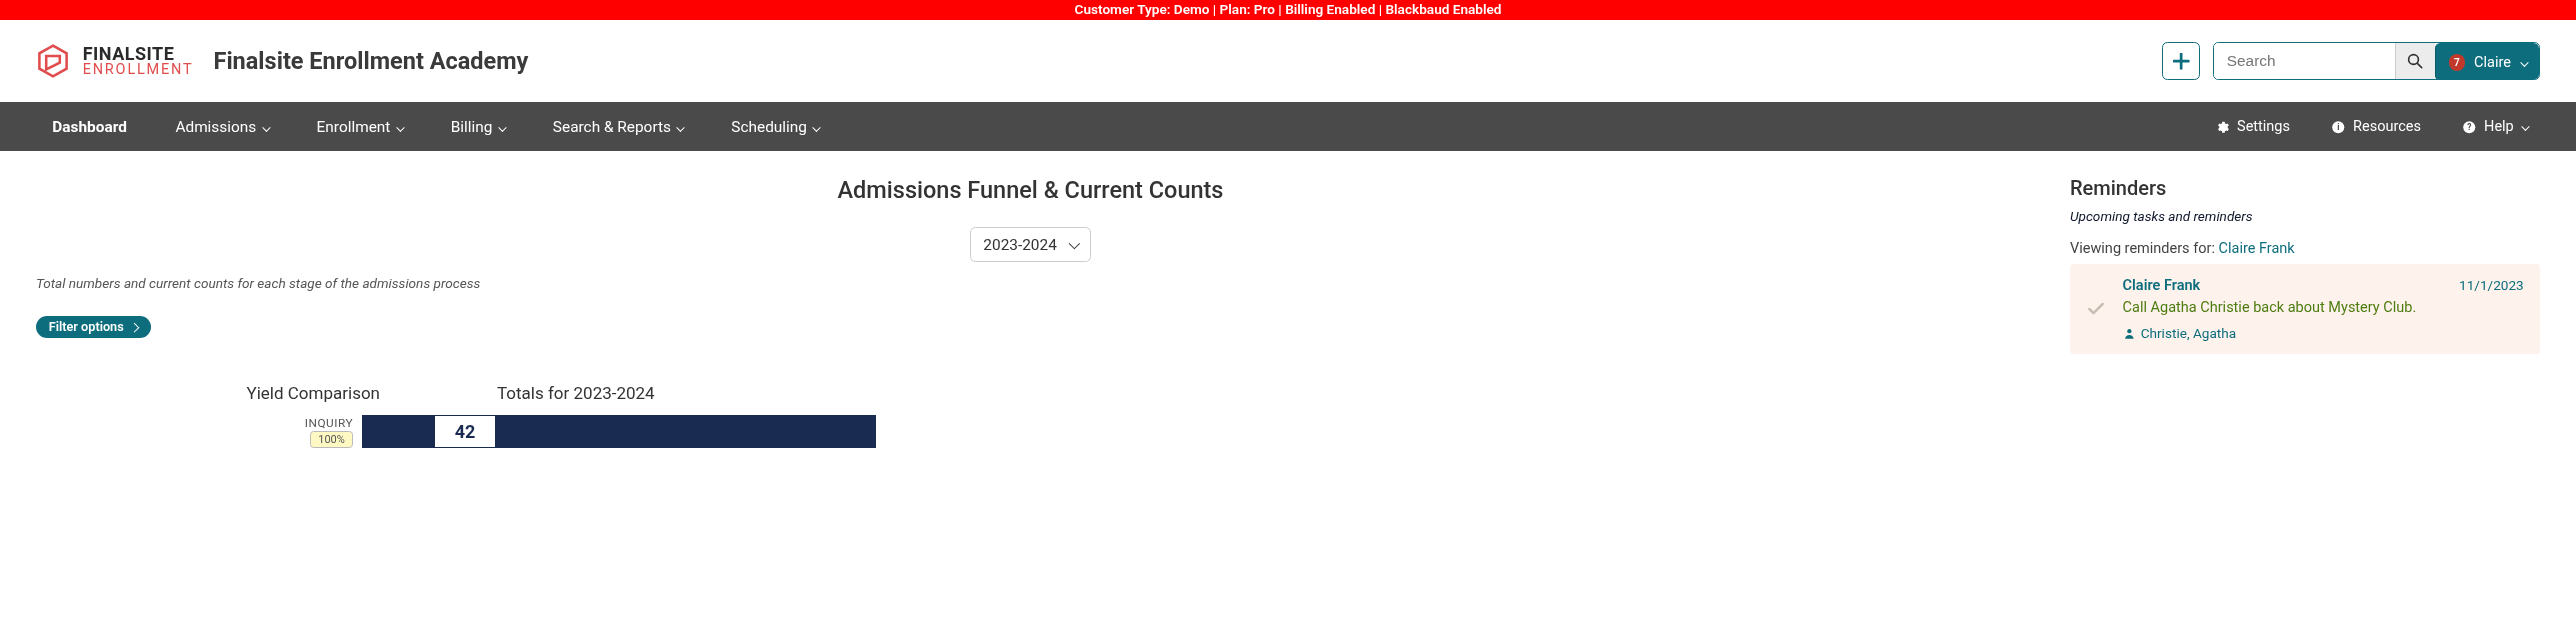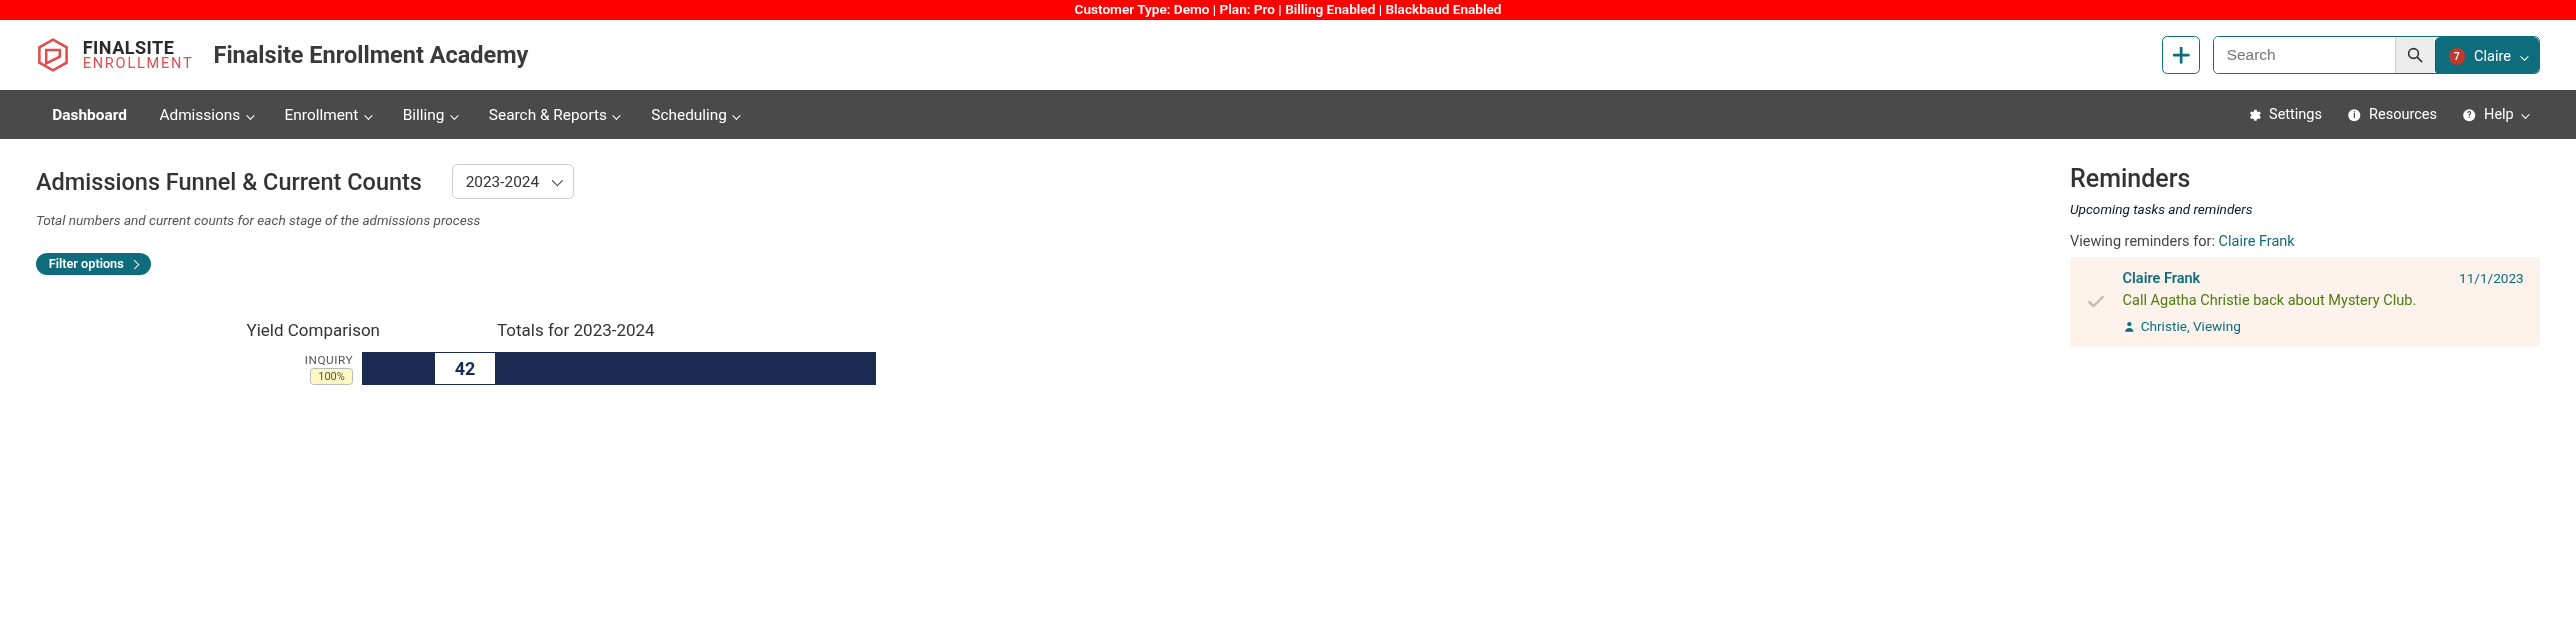--- a/index.html
+++ b/index.html
@@ -1,65 +1,65 @@
 <!DOCTYPE html>
 <html style="font-size:14.5px"><head>
 <meta charset="utf-8">
 <style>
   * { box-sizing: border-box; margin: 0; padding: 0; }
   body { font-family: -apple-system, BlinkMacSystemFont, "Segoe UI", Roboto, Helvetica, Arial, sans-serif; color: #333; font-size: 14.5px; }
 
   .top-banner { background: #ff0000; color: #fff; text-align: center; padding: 0.9px 0 3.6px; font-size: 13.6px; font-weight: 600; }
 
-  .header-bar { display: flex; align-items: center; padding: 16px 36px; background: #fff; }
+  .header-bar { display: flex; align-items: center; padding: 22px 36px; background: #fff; }
   .logo-block { display: flex; align-items: center; gap: 12.7px; }
   .logo-icon { width: 34px; height: 34px; }
   .logo-text { display: flex; flex-direction: column; line-height: 1; }
   .logo-line1 { font-size: 18px; font-weight: 700; color: #2a2a2a; letter-spacing: 0.5px; }
   .logo-line2 { font-size: 14.5px; font-weight: 400; color: #e14c4c; letter-spacing: 1.8px; }
   .site-title { font-size: 23.5px; font-weight: 700; color: #3a3a3a; margin-left: 20px; }
   .header-spacer { flex: 1; }
   .add-btn { width: 38px; height: 38px; border: 1.8px solid #0d6d7d; border-radius: 5.4px; background: #fff; color: #0d6d7d; display: flex; align-items: center; justify-content: center; cursor: pointer; margin-right: 12.7px; }
   .search-wrap { display: flex; align-items: stretch; border: 1.8px solid #0d6d7d; border-radius: 5.4px; overflow: hidden; height: 38px; }
   .search-input { border: none; padding: 0 12.7px; width: 181px; font-size: 15.4px; outline: none; }
   .search-btn { background: #ececec; border: none; width: 40px; display: flex; align-items: center; justify-content: center; cursor: pointer; border-left: 0.9px solid #ccc; }
   .user-chip { background: #0d6d7d; color: #fff; border-radius: 5.4px; padding: 0 12.7px; height: 38px; display: flex; align-items: center; gap: 9px; margin-left: 0; cursor: pointer; }
   .search-wrap .user-chip { border-left: 0.9px solid #0a5a68; }
   .notif-badge { background: #c0392b; color: #fff; border-radius: 50%; width: 16.3px; height: 16.3px; font-size: 10px; display: flex; align-items: center; justify-content: center; font-weight: 600; }
 
-  .nav-bar { background: #4a4a4a; color: #fff; display: flex; align-items: center; padding: 0 36px; height: 49px; }
+  .nav-bar { background: #4a4a4a; color: #fff; display: flex; align-items: center; padding: 0 36px; height: 49px; gap: 16px; }
   .nav-item { padding: 0 16.3px; height: 100%; display: flex; align-items: center; gap: 5.4px; cursor: pointer; font-size: 15.4px; }
   .nav-item.active { font-weight: 700; }
   .nav-spacer { flex: 1; }
   .nav-right-item { padding: 0 12.7px; display: flex; align-items: center; gap: 7.2px; cursor: pointer; font-size: 14.5px; }
 
   .content { display: flex; padding: 25px 36px; gap: 45px; }
   .main-col { flex: 1; }
   .side-col { width: 470px; }
 
-  .section-head { display: flex; align-items: center; gap: 30px; }
+  .section-head { display: flex; align-items: center; gap: 23px; flex-direction: column; }
   .section-title { font-size: 23.5px; font-weight: 500; color: #333; }
   .year-select { border: 0.9px solid #ccc; border-radius: 5.4px; padding: 7.2px 12.7px; display: flex; align-items: center; gap: 12.7px; cursor: pointer; font-size: 15.4px; }
   .section-sub { font-style: italic; color: #555; margin-top: 12.7px; font-size: 13.6px; }
 
   .filter-pill { background: #0d6d7d; color: #fff; border-radius: 12.7px; padding: 3.6px 12.7px; display: inline-flex; gap: 7.2px; margin-top: 25px; cursor: pointer; font-size: 12.7px; font-weight: 600; }
 
   .chart-area { margin-top: 45px; }
   .chart-headers { display: flex; margin-top: 45px; }
   .chart-h-left { width: 371px; text-align: right; padding-right: 27px; font-size: 17px; color: #333; }
   .chart-h-right { flex: 1; font-size: 17px; color: #333; padding-left: 90px; }
   .funnel-row { display: flex; align-items: center; margin-top: 12.7px; }
   .funnel-label { width: 326px; text-align: right; padding-right: 9px; }
   .funnel-stage { font-size: 11.8px; color: #555; display: block; letter-spacing: 0.5px; }
   .funnel-pct-box { display: inline-block; border: 0.9px solid #bbb; border-radius: 3.6px; padding: 0.9px 7.2px; font-size: 11px; color: #555; margin-top: 1.8px; background: #fef9c3; }
   .yield-bar { width: 72px; height: 33px; background: #1a2b52; }
   .total-badge { background: #fff; border: 1.8px solid #1a2b52; color: #1a2b52; font-weight: 700; font-size: 18px; width: 62px; height: 33px; display: flex; align-items: center; justify-content: center; }
   .totals-bar { flex: 1; height: 33px; background: #1a2b52; max-width: 380px; }
 
-  .reminders-title { font-size: 25px; font-weight: 500; color: #333; }
+  .reminders-title { font-size: 20px; font-weight: 500; color: #333; }
   .reminders-sub { font-style: italic; color: #0f172a; margin-top: 7.2px; font-size: 13.6px; }
   .reminders-for { margin-top: 16.3px; font-size: 14.5px; color: #444; }
   .reminders-for a { color: #0d6d7d; text-decoration: none; }
   .overdue-label { font-weight: 700; color: #444; margin-top: 12.7px; padding-left: 16.3px; font-size: 13.6px; }
   .reminder-card { background: #fdf2ec; border-radius: 3.6px; padding: 12.7px 16.3px; margin-top: 7.2px; display: flex; gap: 16.3px; }
   .check-col { color: #c9bdb4; display: flex; align-items: center; }
   .reminder-body { flex: 1; }
   .reminder-top { display: flex; justify-content: space-between; }
   .reminder-owner { color: #0d6d7d; font-weight: 600; font-size: 14.5px; }
   .reminder-date { color: #0d6d7d; font-size: 13.6px; }
@@ -206,19 +206,19 @@
         <div class="reminder-top">
           <span class="reminder-owner">Claire Frank</span>
           <span class="reminder-date">11/1/2023</span>
         </div>
         <div class="reminder-text">Call Agatha Christie back about Mystery Club.</div>
         <div class="reminder-person">
           <svg width="12.7" height="12.7" viewBox="0 0 24 24" fill="#0d6d7d">
               <circle cx="12" cy="8" r="4"></circle>
               <path d="M4 22c0-4 4-7 8-7s8 3 8 7"></path>
             </svg>
-          <span>Christie, Viewing</span>
+          <span>Christie, Agatha</span>
         </div>
       </div>
     </div>
   </div>
 </div>
 
 
 </body></html>

